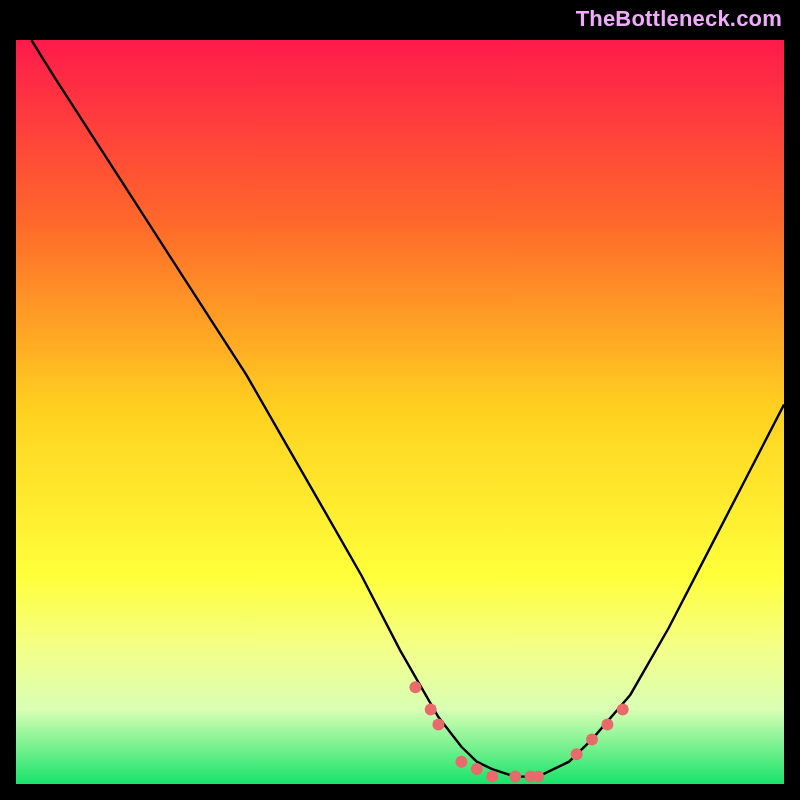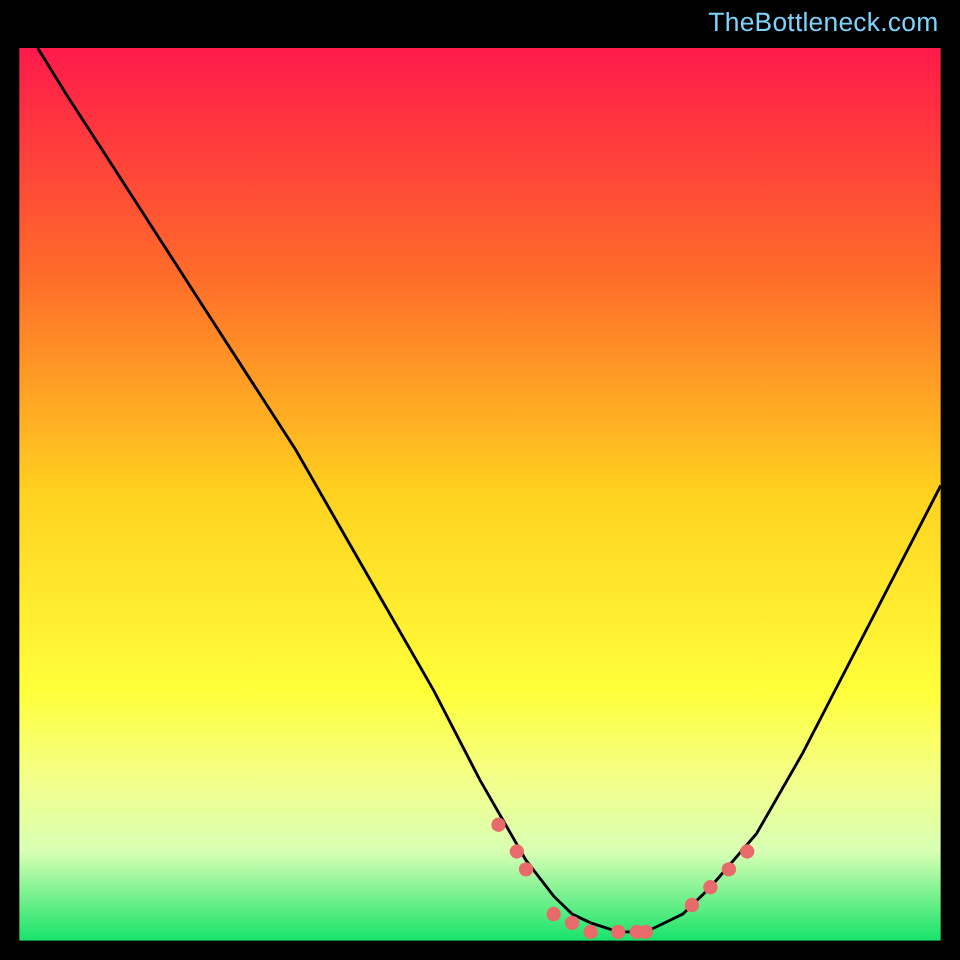--- a/index.html
+++ b/index.html
@@ -23,23 +23,23 @@
     position: absolute;
     left: 0;
     top: 0;
     width: 768px;
     height: 744px;
   }
   .watermark {
     position: absolute;
     top: 6px;
     right: 18px;
-    color: #7dd3fc;
+    color: #f0abfc;
     font-size: 22px;
-    font-weight: 400;
+    font-weight: 700;
     letter-spacing: 0.2px;
   }
 </style>
 </head>
 <body>
 
 <div class="watermark">TheBottleneck.com</div>
 
 <div class="frame">
   <svg class="plot" viewBox="0 0 768 744" preserveAspectRatio="none">

